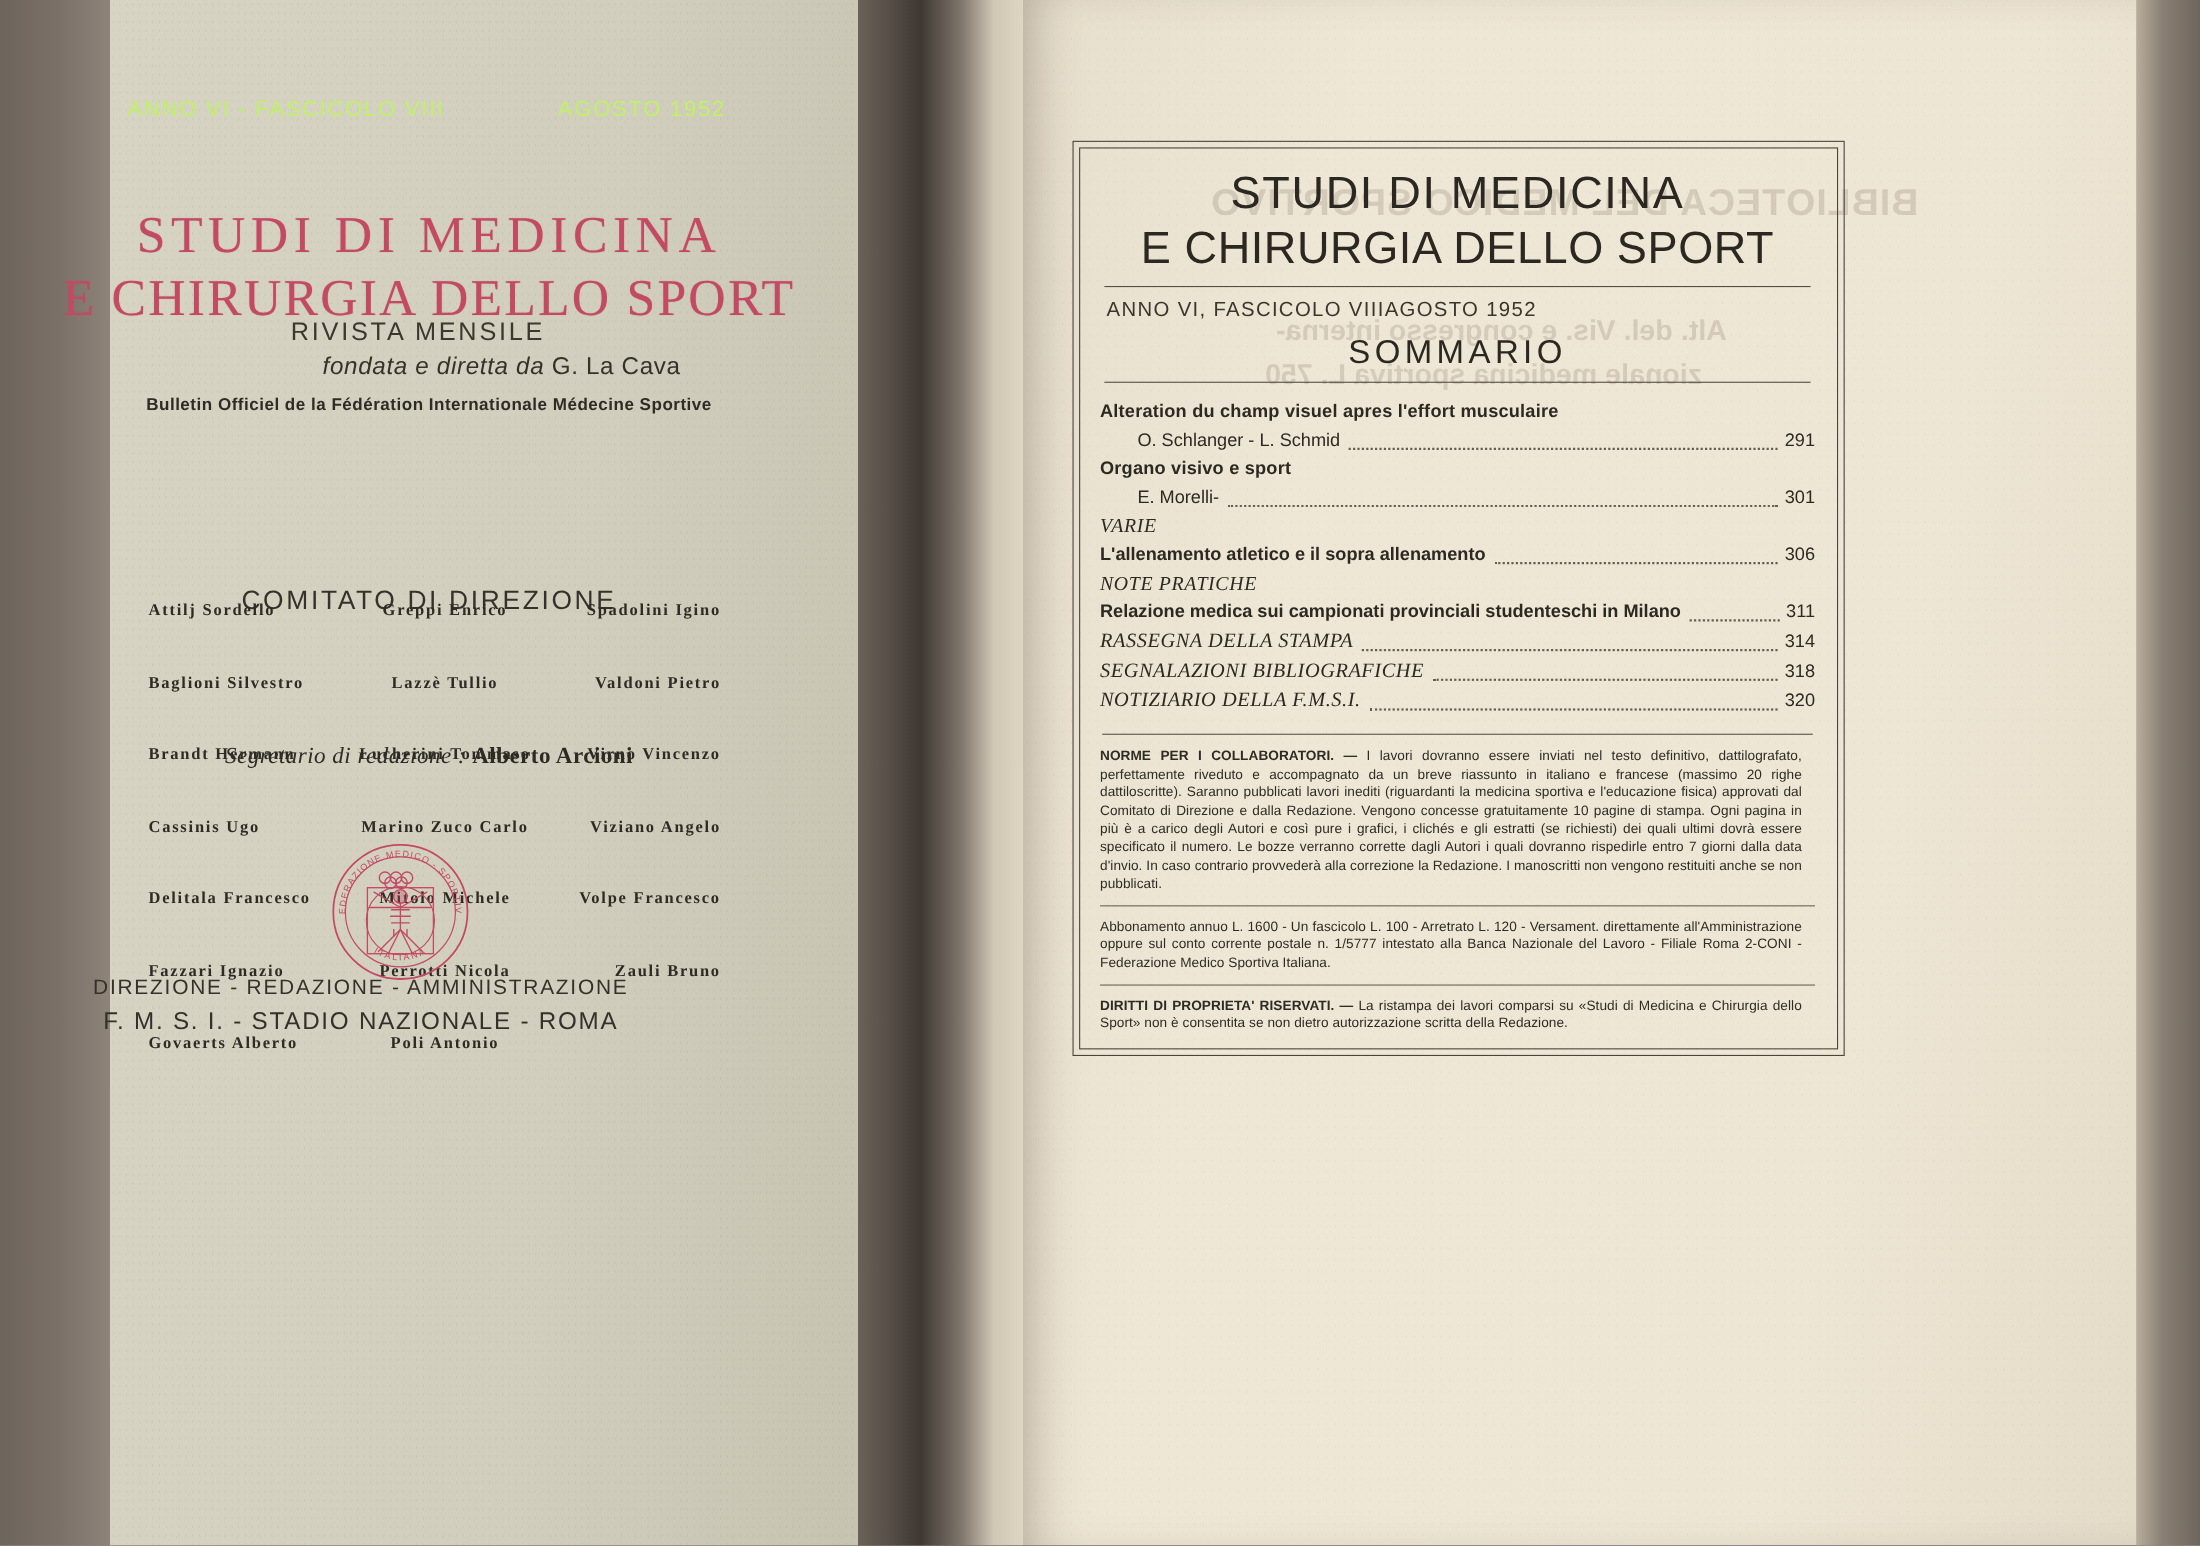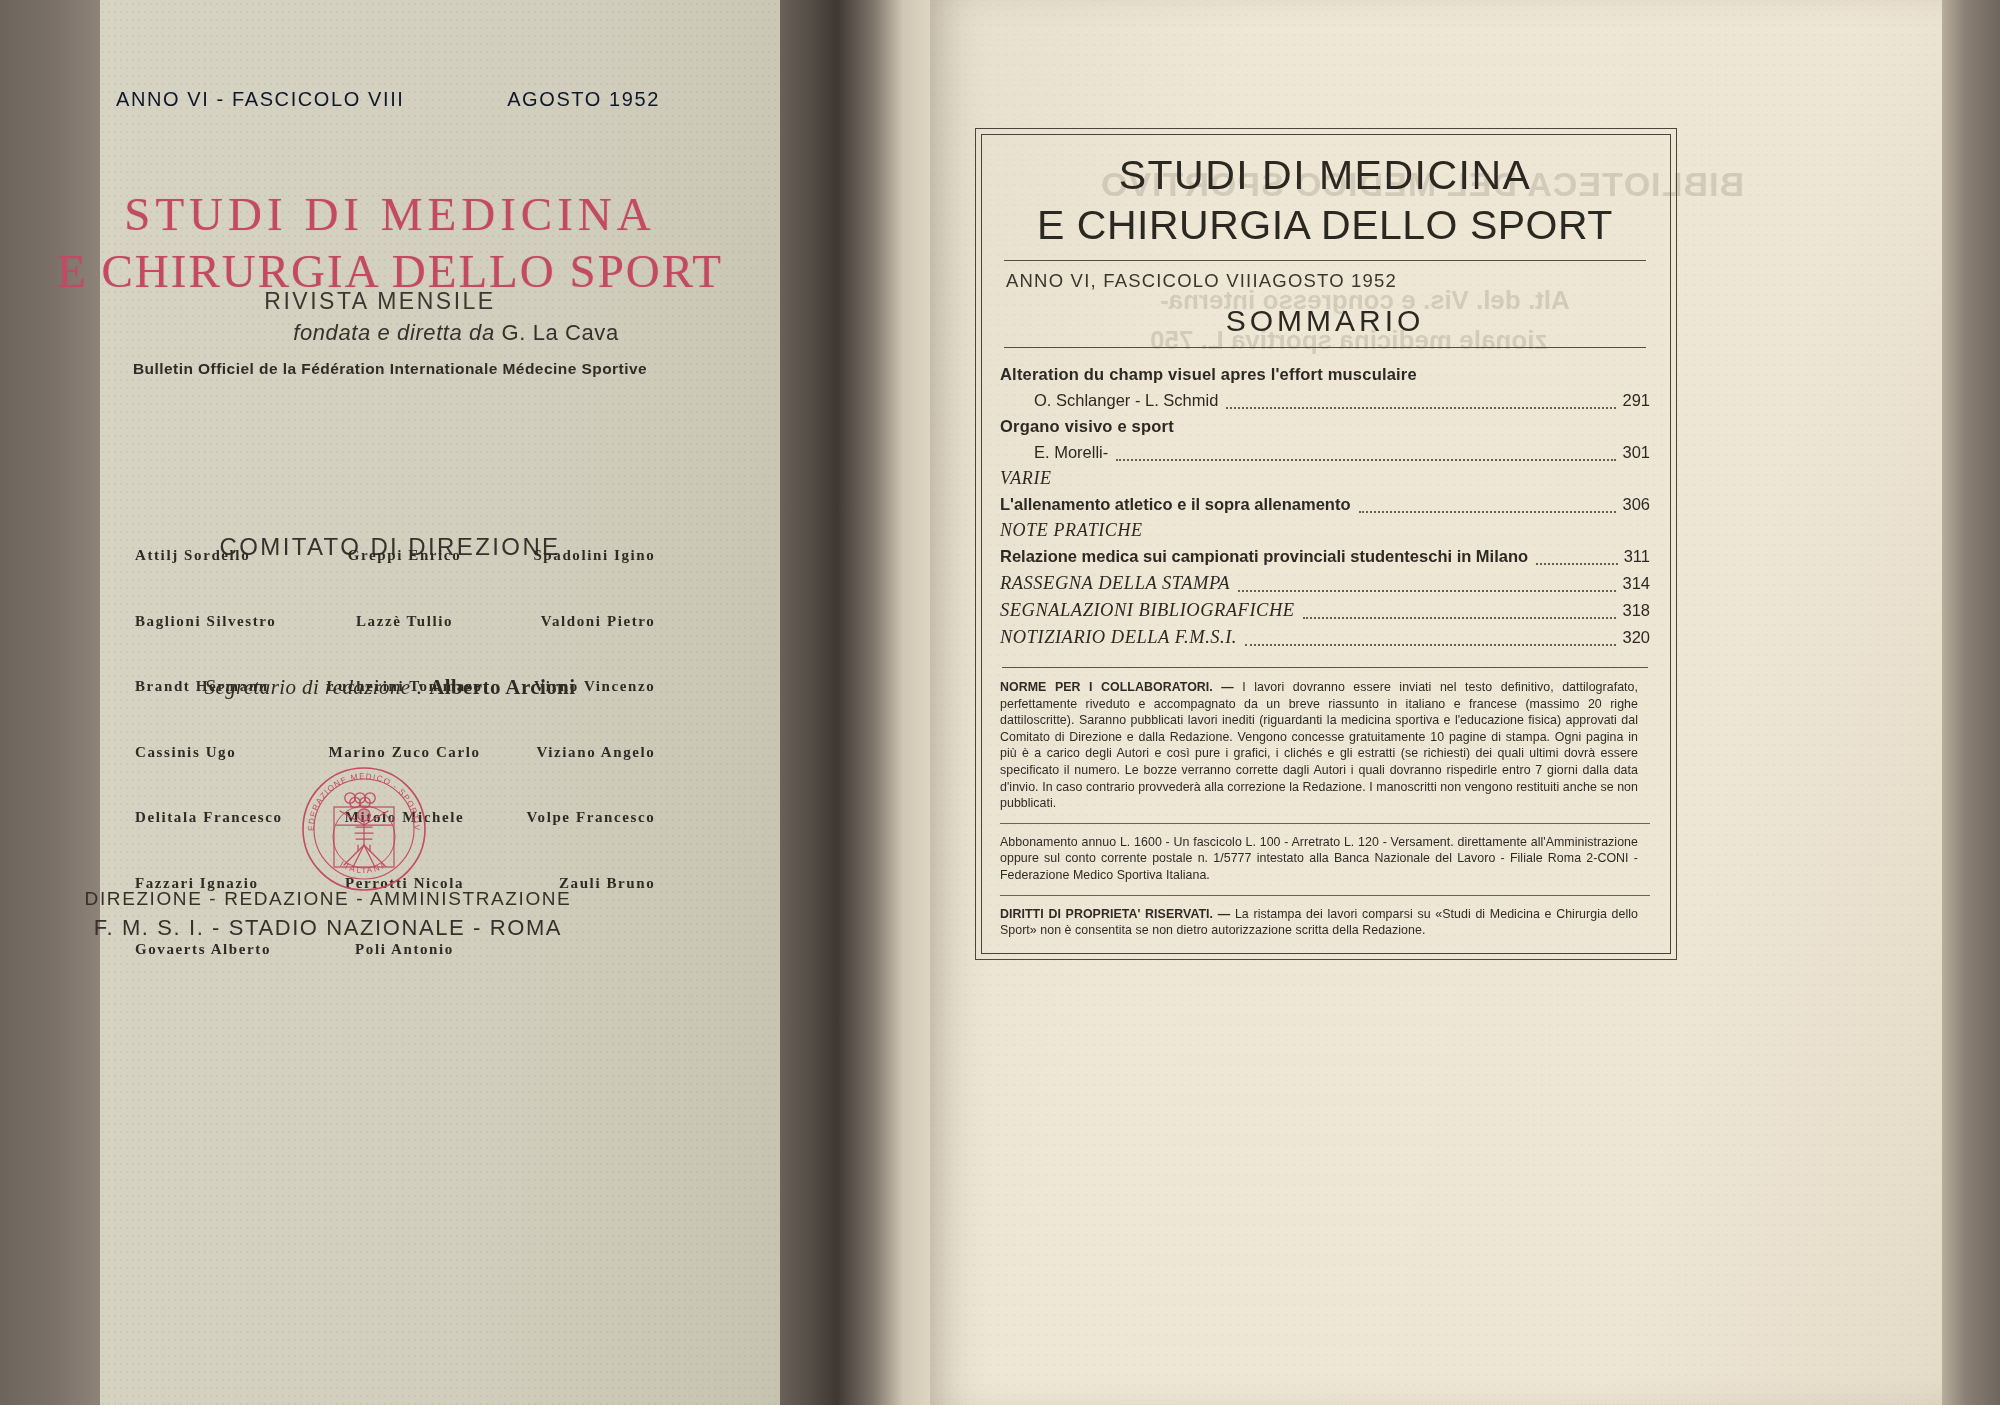--- a/index.html
+++ b/index.html
@@ -77,21 +77,21 @@
   }
   .right-table-edge{
     position:absolute;right:0;top:0;width:58px;height:1405px;
     background:linear-gradient(90deg,#b9ae9c 0%,#8a8075 40%,#6e655c 100%);
   }
 
   
   .cover-head{
     position:absolute;left:116px;top:88px;width:544px;
     display:flex;justify-content:space-between;align-items:baseline;
-    color:#0f172a;font-size:20px;letter-spacing:1.8px;
+    color:#bef264;font-size:20px;letter-spacing:1.8px;
     font-family:"Liberation Sans",sans-serif;
   }
   .cover-head .issue{letter-spacing:1.6px;}
   .cover-head .date{letter-spacing:1.6px;}
 
   .cover-title{
     position:absolute;left:0;top:186px;width:780px;text-align:center;
     color:#c24a63;
     font-family:"Liberation Serif",serif;
     font-size:47px;line-height:1.22;letter-spacing:2.5px;

